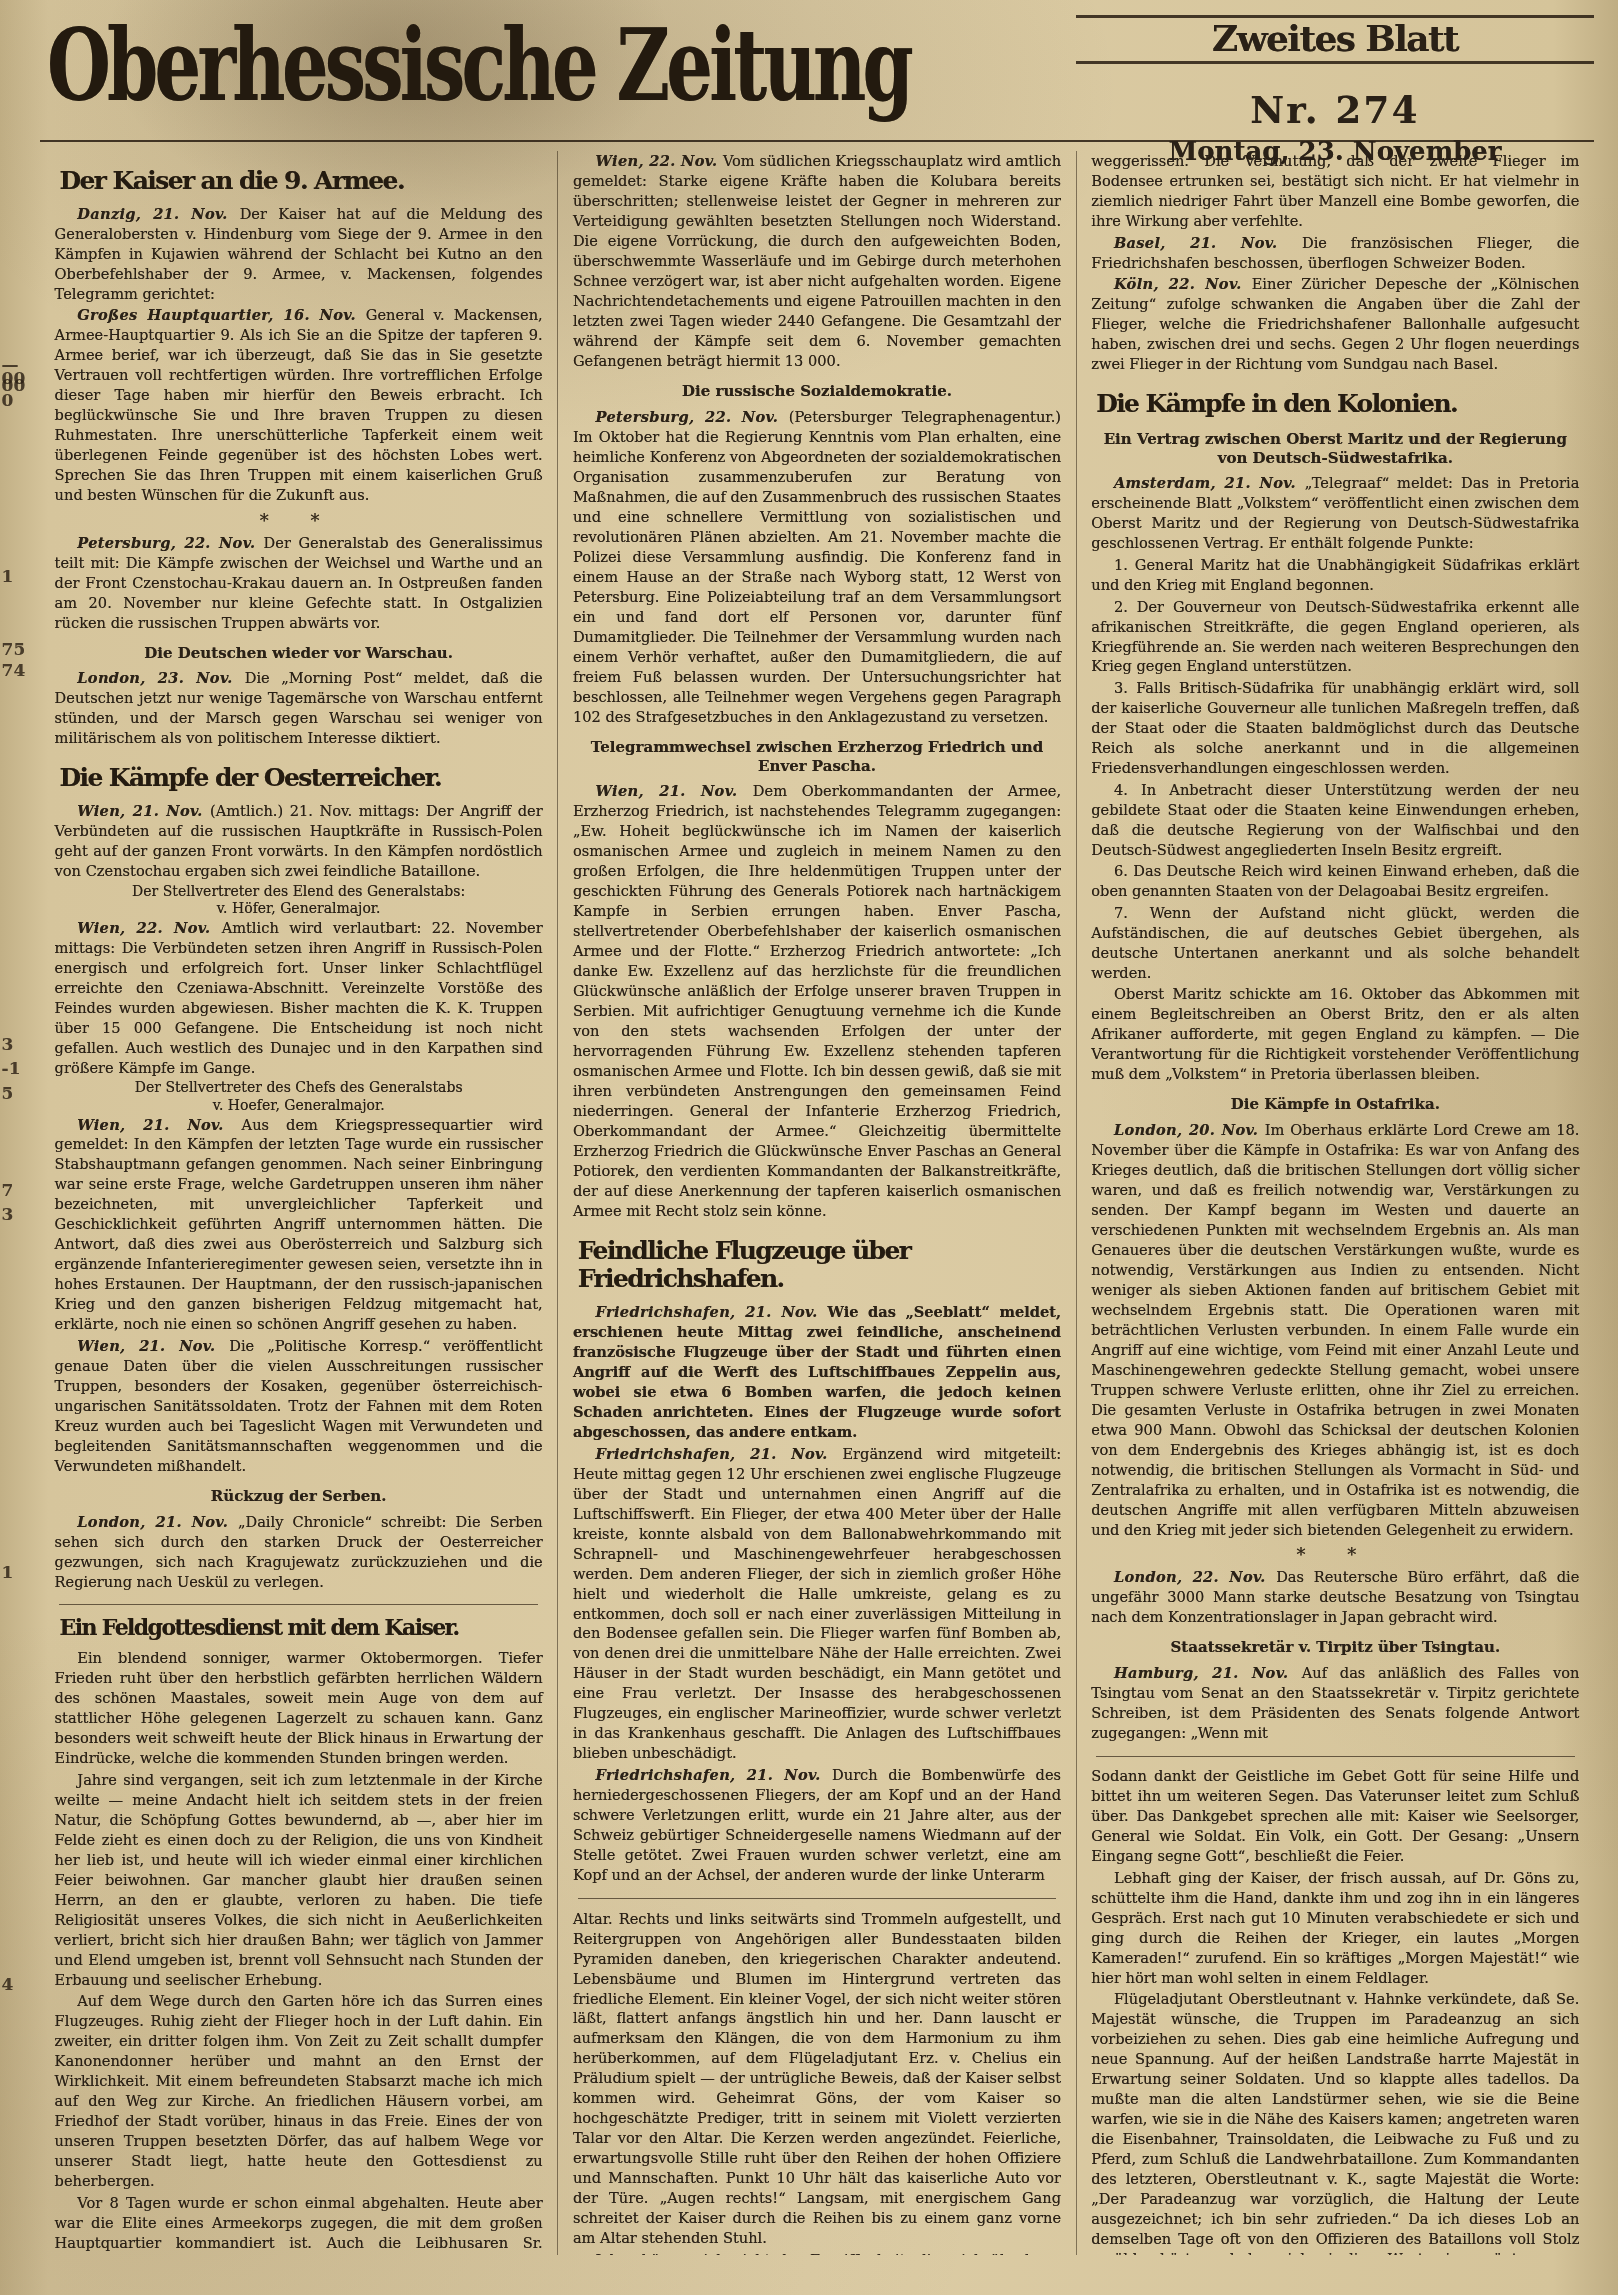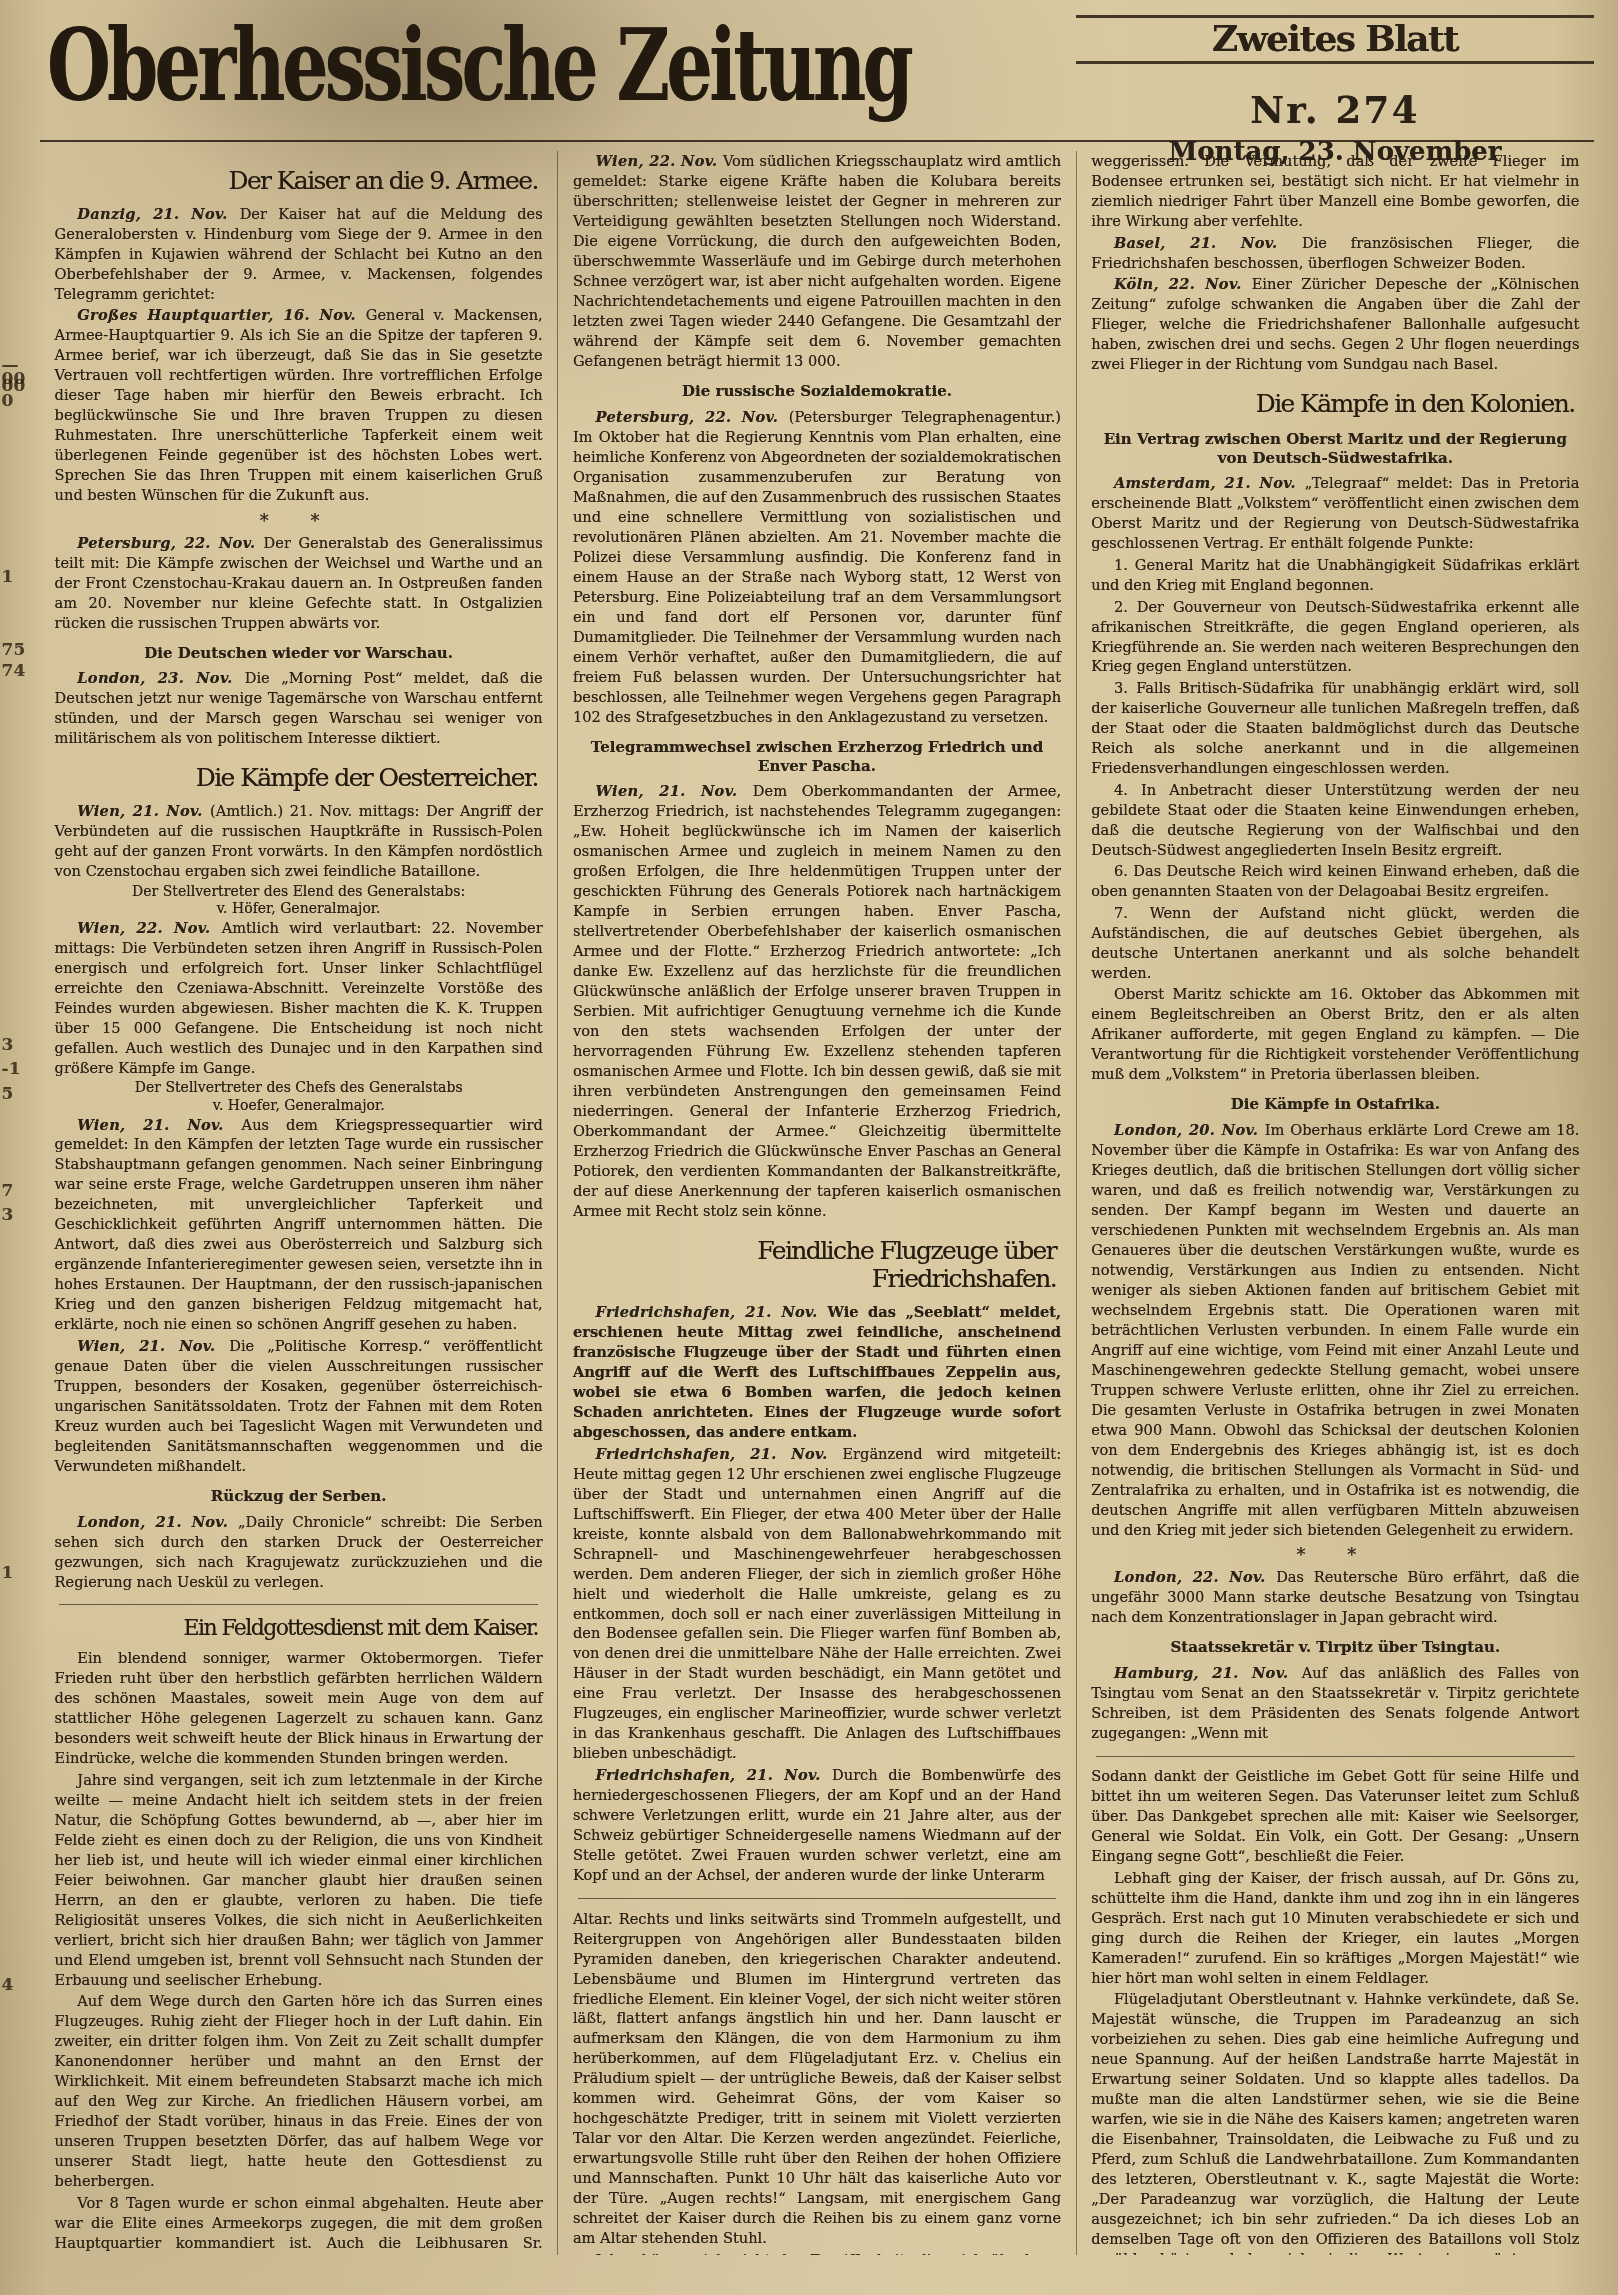--- a/index.html
+++ b/index.html
@@ -33,21 +33,21 @@
     font-size:36px; line-height:1.15; text-align:center; font-weight:bold;
     border-top:3.2px solid rgba(40,28,16,.85); border-bottom:3.2px solid rgba(40,28,16,.85);
     padding:0.8px 0;
   }
   .issue-no { font-size:37px; font-weight:bold; text-align:center; margin-top:24px; letter-spacing:2.4px; }
   .issue-date { font-size:26px; text-align:center; margin-top:4.9px; letter-spacing:0; }
   .headrule { border-top:2.4px solid rgba(40,28,16,.85); margin-top:6.5px; }
   .columns { display:flex; margin-top:9.7px; height:2104px; overflow:hidden; }
   .col { flex:1 1 0; padding:0 14.6px; box-sizing:border-box; overflow:hidden; }
   .col + .col { border-left:1.6px solid rgba(52,40,24,.55); }
-  .headline { font-size:25px; font-weight:normal; text-align:right; margin:16px 4.9px 8px; line-height:1.15; color:#241b10; }
+  .headline { font-size:25px; font-weight:bold; text-align:left; margin:16px 4.9px 8px; line-height:1.15; color:#241b10; }
   .headline.feuil { font-size:22px; margin-top:9.7px; }
   .subhead { font-size:15px; font-weight:bold; text-align:center; margin:11.3px 3.2px 5.7px; line-height:1.25; }
   .para { font-size:14.6px; line-height:1.37; text-align:justify; text-indent:22.7px; margin:0 0 1.6px 0; }
   .para.cont { text-indent:0; }
   .para.bold { font-weight:bold; }
   .dateline { font-weight:bold; letter-spacing:0.3px;font-style:italic; }
   .centerline { font-size:14px; text-align:center; margin:1.6px 0; }
   .stars { text-align:center; font-size:18px; letter-spacing:18px; margin:4.9px 0 1.6px; color:#33281a; }
   .inrule { border-top:1.6px solid rgba(52,40,24,.7); margin:13px 4.9px 9.7px; }
   .edge { position:absolute; left:0; top:0; width:34px; height:100%; }

